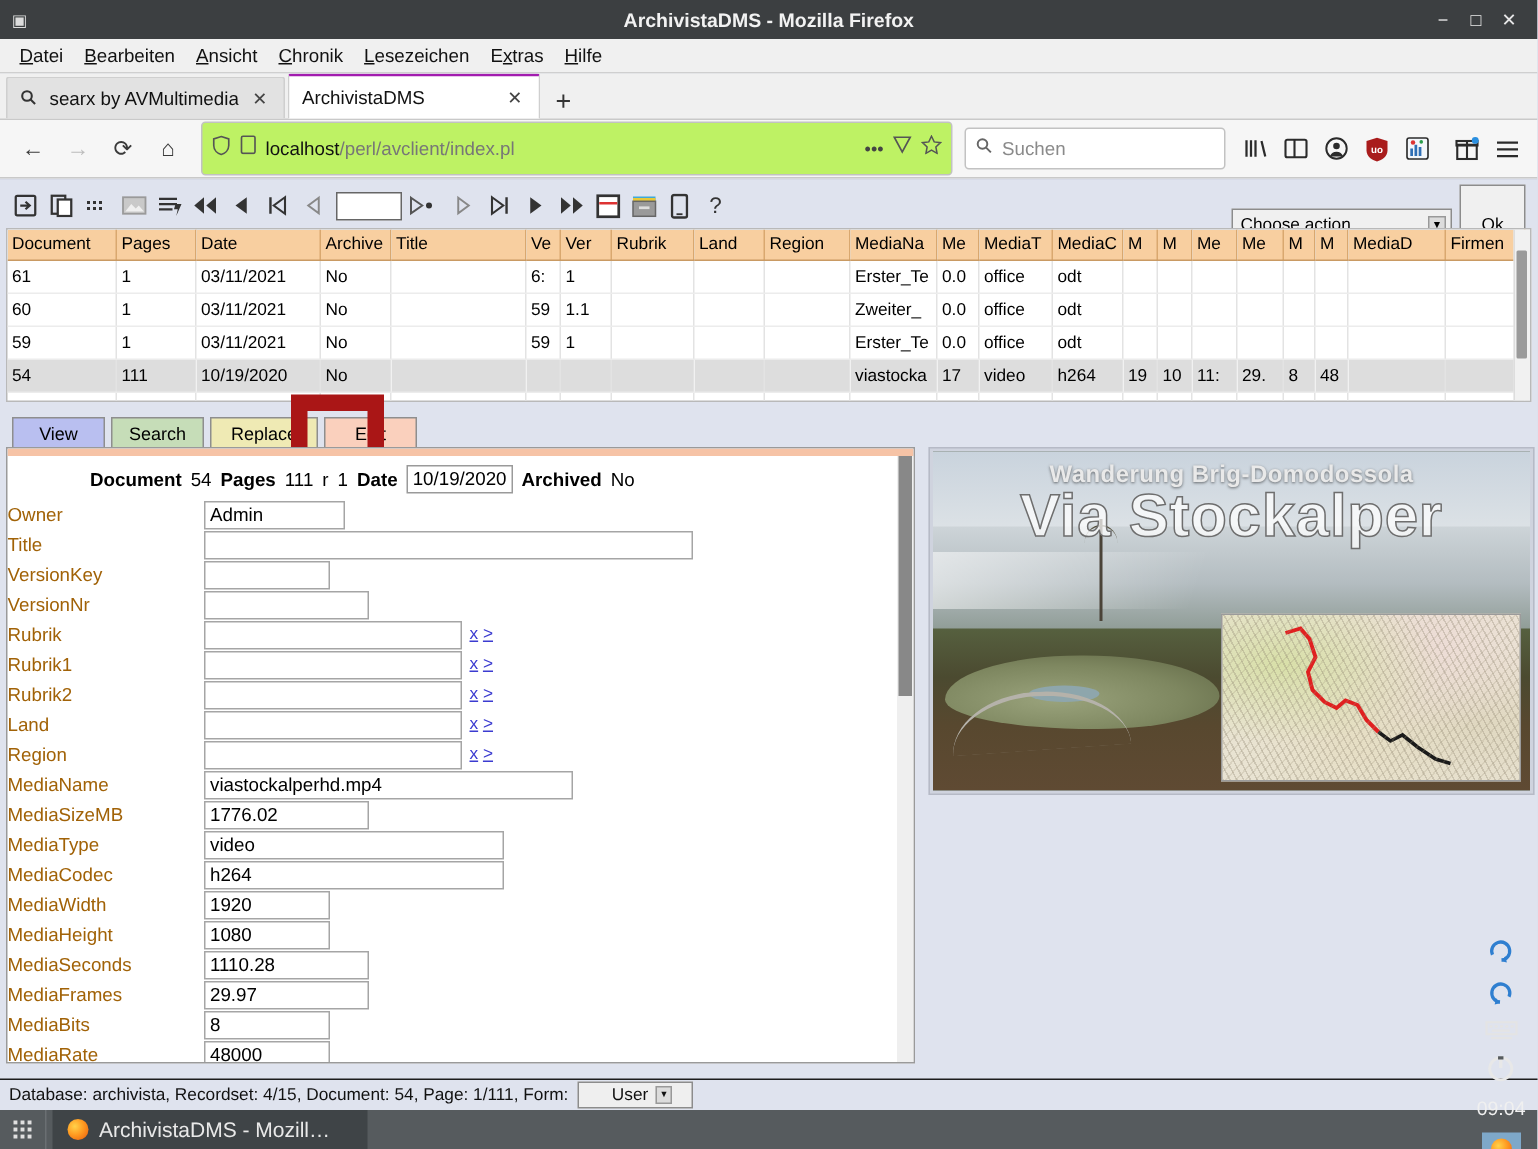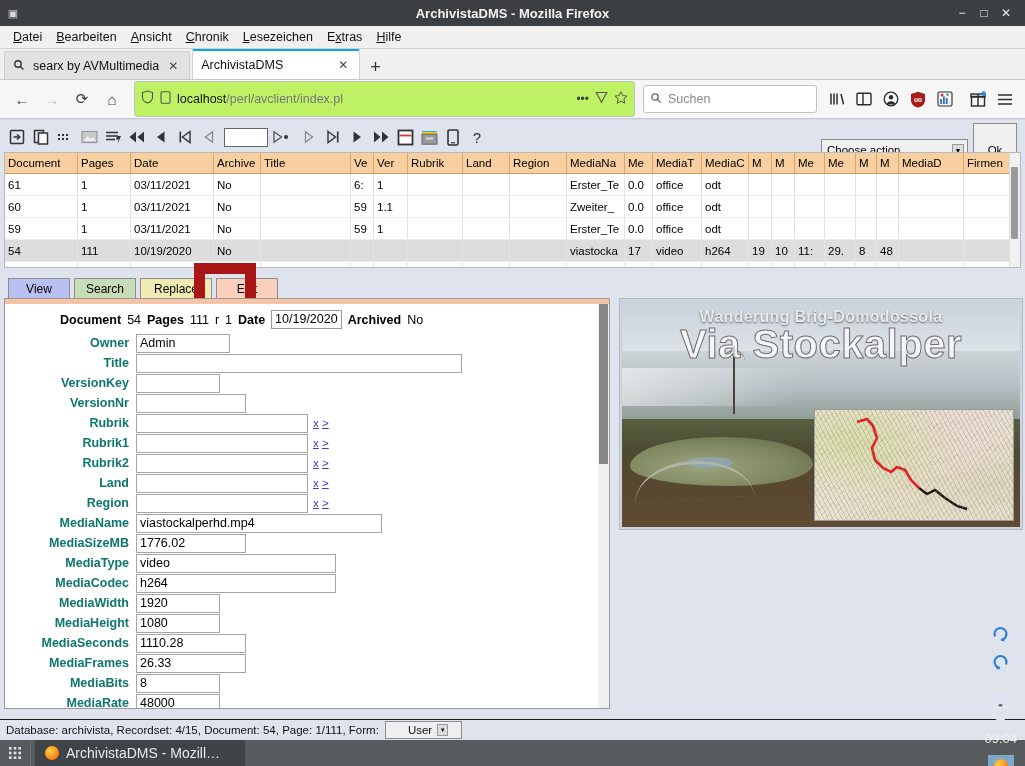--- a/index.html
+++ b/index.html
@@ -33,21 +33,21 @@
   .tabstrip{
     height:30px;background:#f0f0f0;display:flex;align-items:flex-end;
     border-bottom:1px solid #c9c9c9;padding-left:4px;
   }
   .ftab{
     height:27px;min-width:150px;display:flex;align-items:center;gap:6px;
     padding:0 8px;font-size:12.5px;color:#111;background:#e2e2e2;
     border:1px solid #cfcfcf;border-bottom:none;margin-right:2px;position:relative;
     border-radius:2px 2px 0 0;
   }
-  .ftab.active{background:#fff;border-top:2px solid #0ea5e9;height:28px;}
+  .ftab.active{background:#fff;border-top:2px solid #a21caf;height:28px;}
   .ftab .ft-label{flex:1;overflow:hidden;white-space:nowrap;text-overflow:ellipsis;}
   .ftab .ft-close{font-size:12px;color:#444;padding:0 3px;}
   .ftab .ft-fav{width:14px;height:14px;display:inline-block;position:relative;}
   .newtab{font-size:18px;color:#333;padding:0 8px 3px 8px;line-height:1;}
 
   .navbar{height:38px;background:#f6f6f6;display:flex;align-items:center;gap:2px;padding:0 8px;border-bottom:1px solid #c9c9c9;}
   .navbtn{width:28px;height:28px;display:flex;align-items:center;justify-content:center;border-radius:50%;font-size:15px;color:#3a3a3a;}
   .navbtn.disabled{color:#bdbdbd;}
   .urlbar{
     flex:1;height:26px;background:#bef264;border:1px solid #c2c2c2;border-radius:3px;
@@ -116,21 +116,21 @@
   }
   .formtopbar{height:5px;background:#f6c3a6;}
   .form-scroll{position:absolute;right:0;top:5px;width:11px;bottom:0;background:#efefef;}
   .form-scroll i{position:absolute;left:1px;top:0;width:9px;height:160px;background:#888;display:block;}
   .headline{
     display:flex;align-items:center;gap:6px;font-size:12.5px;padding:6px 0 4px 55px;color:#000;
   }
   .headline b{font-weight:bold;}
   .dateinput{border:1px solid #9a9a9a;background:#fff;font-size:12.5px;padding:1px 3px;height:15px;line-height:15px;}
   .frow{display:flex;align-items:center;height:20px;margin-bottom:0;}
-  .flabel{width:124px;text-align:right;font-size:12.5px;font-weight:bold;padding-right:7px;color:#0f766e;}
+  .flabel{width:124px;font-size:12.5px;font-weight:normal;padding-right:7px;color:#a16207;}
   .finput{
     border:1px solid #a5a5a5;background:#fff;height:15px;line-height:15px;
     font-size:12.5px;color:#000;padding:1px 3px;box-sizing:content-box;
   }
   .xlinks{font-size:11.5px;color:#3b3bd0;margin-left:5px;}
   .xlinks u{text-decoration:underline;}
   .previewpanel{
     margin-left:9px;width:402px;height:230px;background:#cfd3de;
     border:1px solid #b6bac6;position:relative;overflow:hidden;
   }
@@ -739,21 +739,21 @@
             <div class="frow">
               <div class="flabel">MediaHeight</div>
               <div class="finput" style="width: 76px;">1080</div>
             </div>
             <div class="frow">
               <div class="flabel">MediaSeconds</div>
               <div class="finput" style="width: 102px;">1110.28</div>
             </div>
             <div class="frow">
               <div class="flabel">MediaFrames</div>
-              <div class="finput" style="width: 102px;">26.33</div>
+              <div class="finput" style="width: 102px;">29.97</div>
             </div>
             <div class="frow">
               <div class="flabel">MediaBits</div>
               <div class="finput" style="width: 76px;">8</div>
             </div>
             <div class="frow">
               <div class="flabel">MediaRate</div>
               <div class="finput" style="width: 76px;">48000</div>
             </div>
           </div>

